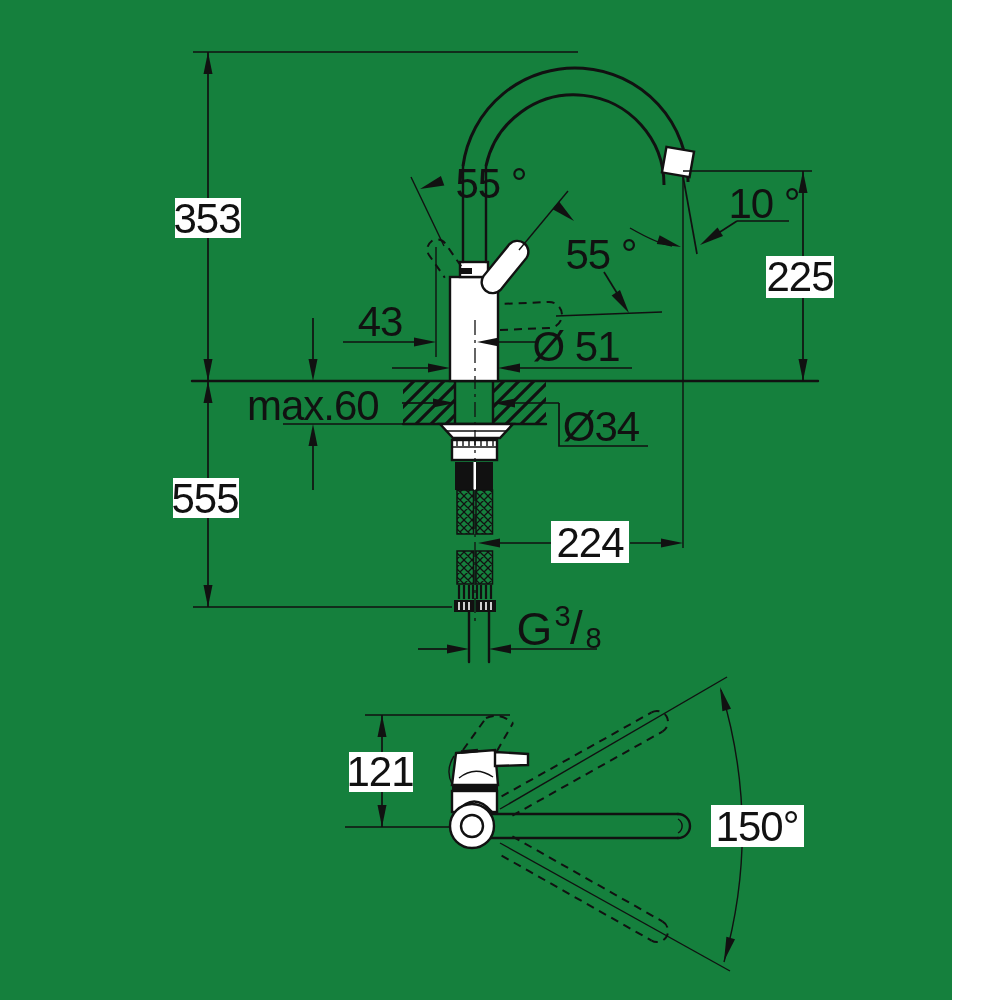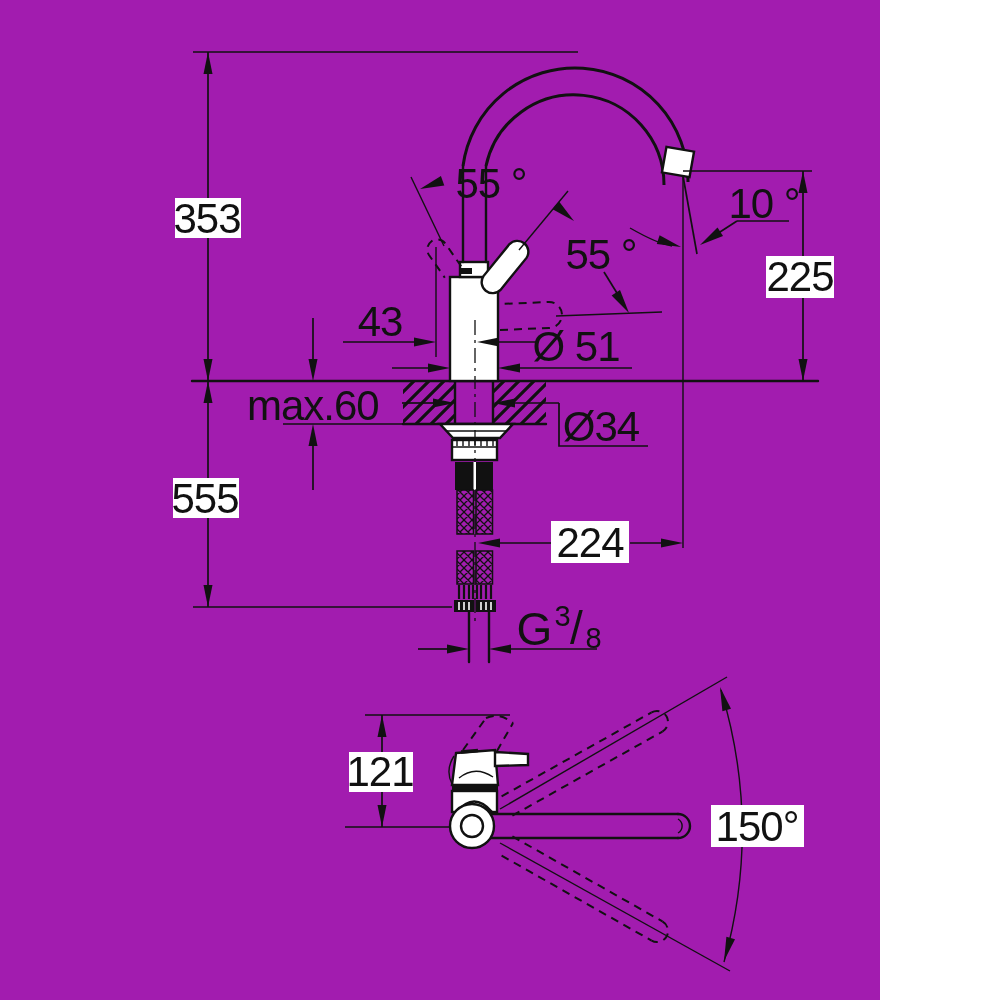--- a/index.html
+++ b/index.html
@@ -1,16 +1,16 @@
 <!DOCTYPE html>
 <html><head>
 <meta charset="utf-8">
 <style>
   html,body{margin:0;padding:0;background:#ffffff;}
-  .stage{width:880px;height:1000px;position:relative;background:#a21caf;}
+  .stage{width:952px;height:1000px;position:relative;background:#15803d;}
   svg{display:block;}
   .ln{stroke:#111;stroke-width:2.4;fill:none;stroke-linecap:round;}
   .thick{stroke:#111;stroke-width:3;fill:none;}
   .thin{stroke:#111;stroke-width:1.4;fill:none;}
   .dimln{stroke:#111;stroke-width:1.7;fill:none;}
   .dash{stroke:#111;stroke-width:2;fill:none;stroke-dasharray:8 6;}
   .cline{stroke:#111;stroke-width:1.3;fill:none;stroke-dasharray:15 5 3 5;}
   .ah{fill:#111;stroke:none;}
   .wfill{fill:#fff;stroke:#111;stroke-width:2.4;}
   .blk{fill:#111;stroke:none;}

